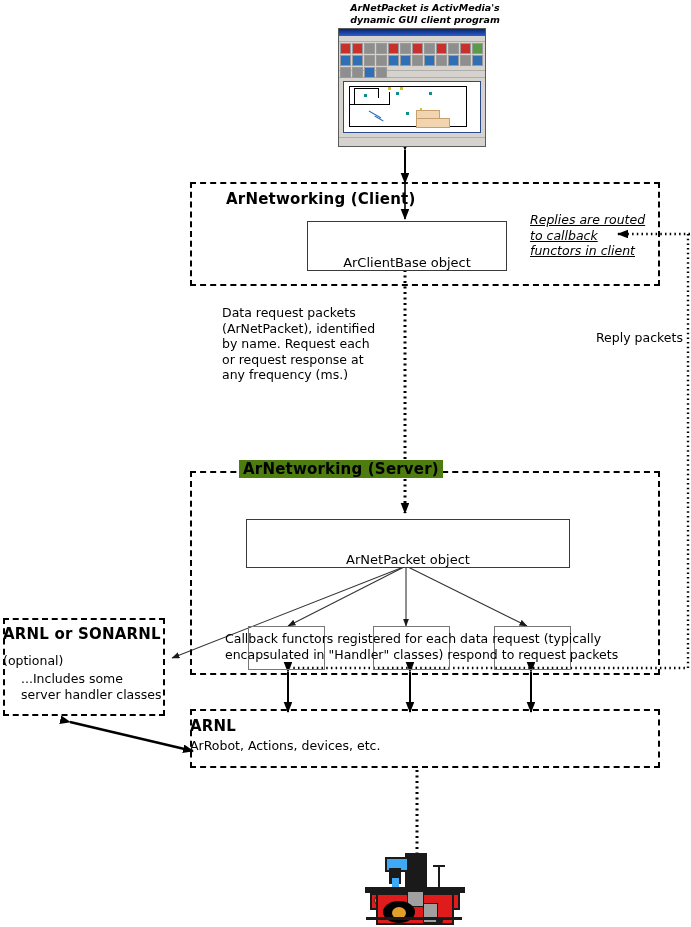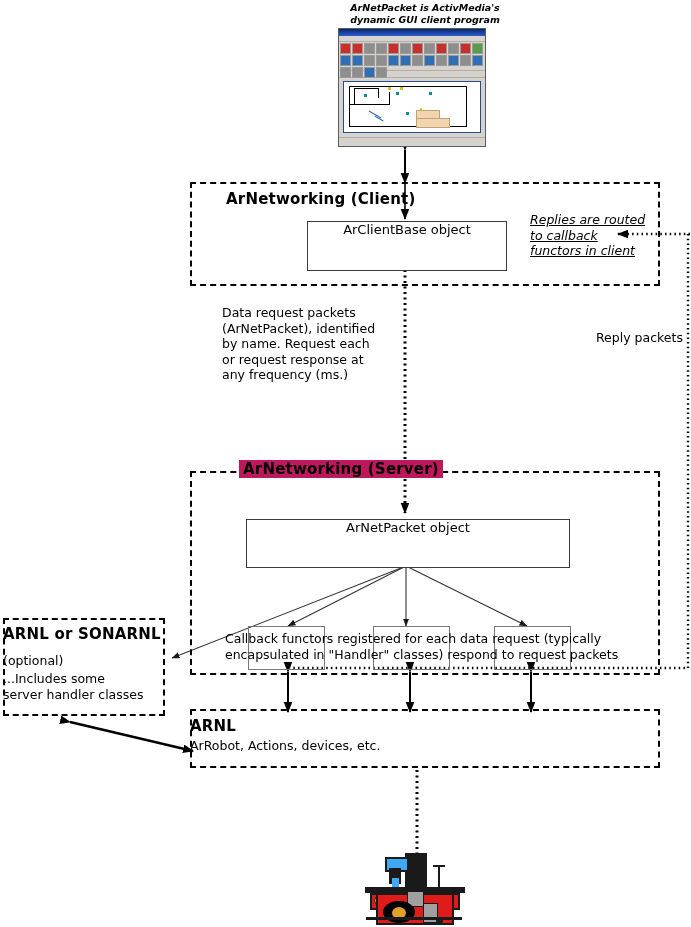--- a/index.html
+++ b/index.html
@@ -4,21 +4,21 @@
 <style>
   html,body{margin:0;padding:0;background:#ffffff;}
   body{width:691px;height:927px;position:relative;overflow:hidden;
        font-family:"DejaVu Sans","Liberation Sans",sans-serif;color:#000;}
   .abs{position:absolute;}
   
   .dashgroup{position:absolute;border:2px dashed #000;background:transparent;}
   .grouptitle{position:absolute;font-weight:bold;font-size:15px;letter-spacing:0.2px;}
   
   .solidbox{position:absolute;border:1px solid #3a3a3a;background:#fff;
-            display:flex;align-items:flex-start;justify-content:center;font-size:13px;}
+            display:flex;align-items:flex-end;justify-content:center;font-size:13px;}
   .handlerbox{position:absolute;border:1px solid #777;background:transparent;}
   
   .txt{position:absolute;font-size:12.5px;line-height:15.5px;white-space:pre-line;}
   .ital{font-style:italic;}
   .ctr{}
   
   #thumb-caption{position:absolute;left:330px;top:2px;width:190px;text-align:center;
      font-style:italic;font-weight:bold;font-size:9.5px;line-height:12px;}
   #thumb{position:absolute;left:338px;top:28px;width:146px;height:117px;
          border:1px solid #5b5b5b;background:#d6d3ce;overflow:hidden;}
@@ -168,36 +168,36 @@
 functors in client</div>
 
 <div class="txt" style="left:222px;top:305px;width:180px;">Data request packets
 (ArNetPacket), identified
 by name. Request each
 or request response at
 any frequency (ms.)</div>
 <div class="txt" style="left:596px;top:330px;width:100px;">Reply packets</div>
 
 <div class="dashgroup" style="left:190px;top:471px;width:466px;height:200px;"></div>
-<div class="grouptitle" style="left:239px;top:460px;background:#be185d;padding:0 4px;">ArNetworking (Server)</div>
+<div class="grouptitle" style="left:239px;top:460px;background:#4d7c0f;padding:0 4px;">ArNetworking (Server)</div>
 <div class="solidbox" style="left:246px;top:519px;width:322px;height:47px;">
   <span>ArNetPacket object</span>
 </div>
 
 <div class="handlerbox" style="left:248px;top:626px;width:75px;height:42px;"></div>
 <div class="handlerbox" style="left:373px;top:626px;width:75px;height:42px;"></div>
 <div class="handlerbox" style="left:494px;top:626px;width:75px;height:42px;"></div>
 
 <div class="txt ctr" style="left:225px;top:631px;width:415px;">Callback functors registered for each data request (typically
 encapsulated in "Handler" classes) respond to request packets</div>
 
 <div class="dashgroup" style="left:3px;top:618px;width:158px;height:94px;"></div>
 <div class="grouptitle ctr" style="left:3px;top:625px;width:158px;">ARNL or SONARNL</div>
 <div class="txt ctr" style="left:3px;top:653px;width:158px;">(optional)</div>
-<div class="txt ctr" style="left:3px;top:671px;width:158px;">...Includes some
+<div class="txt ctr" style="left:21px;top:671px;width:158px;">...Includes some
 server handler classes</div>
 
 <div class="dashgroup" style="left:190px;top:709px;width:466px;height:55px;"></div>
 <div class="grouptitle ctr" style="left:190px;top:717px;width:466px;">ARNL</div>
 <div class="txt ctr" style="left:190px;top:738px;width:466px;">ArRobot, Actions, devices, etc.</div>
 
 <div id="robot">
 
   <div class="rb" style="left:42px;top:8px;width:22px;height:42px;background:#1a1a1a;"></div>
 

